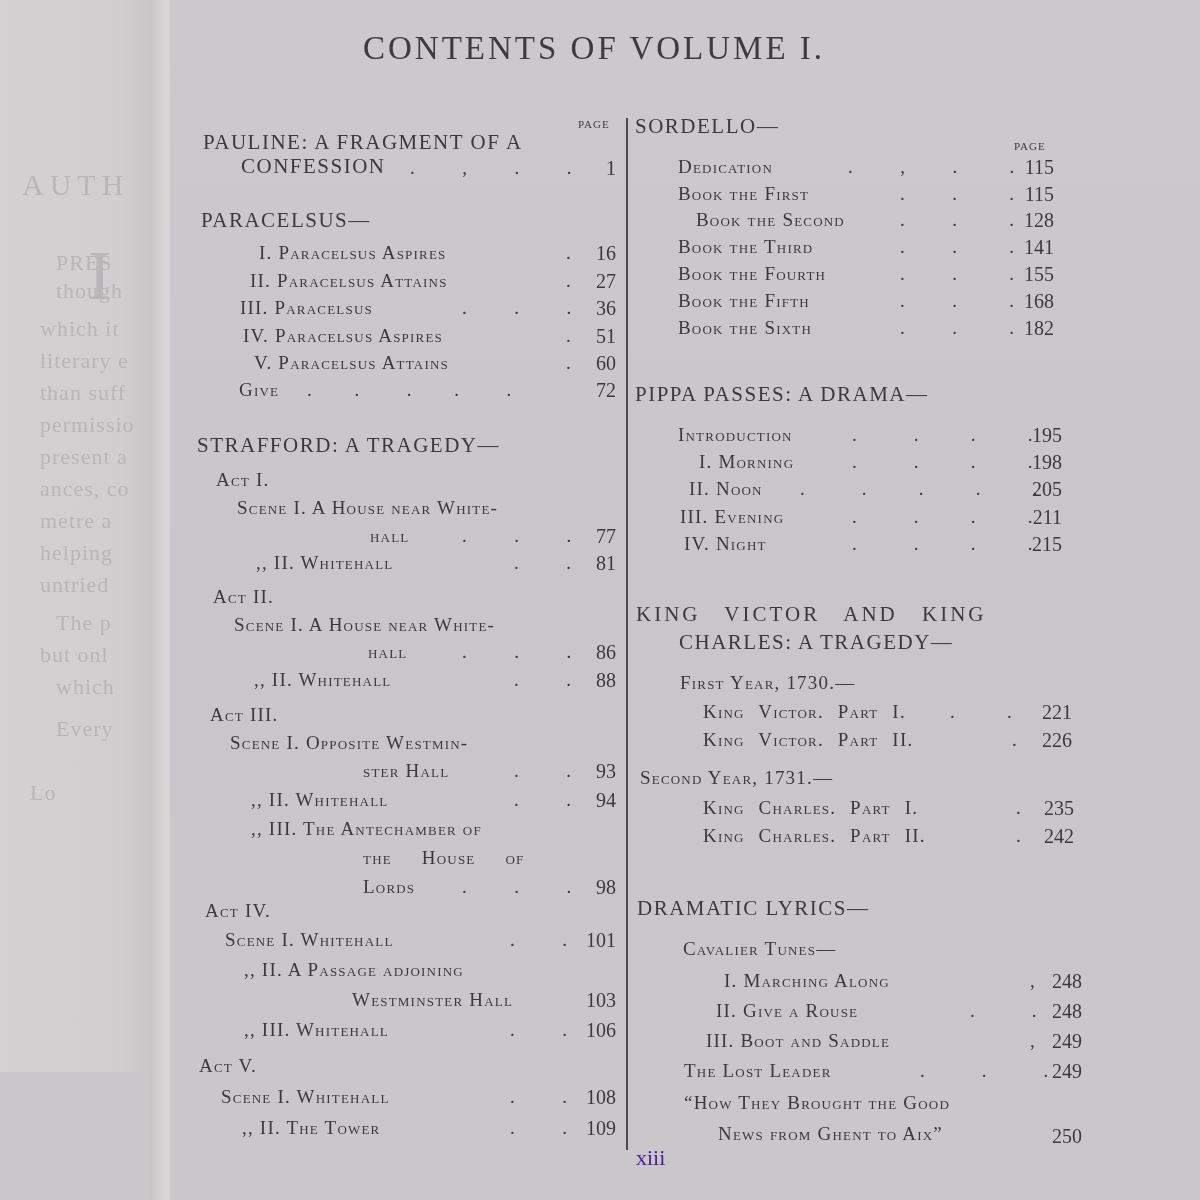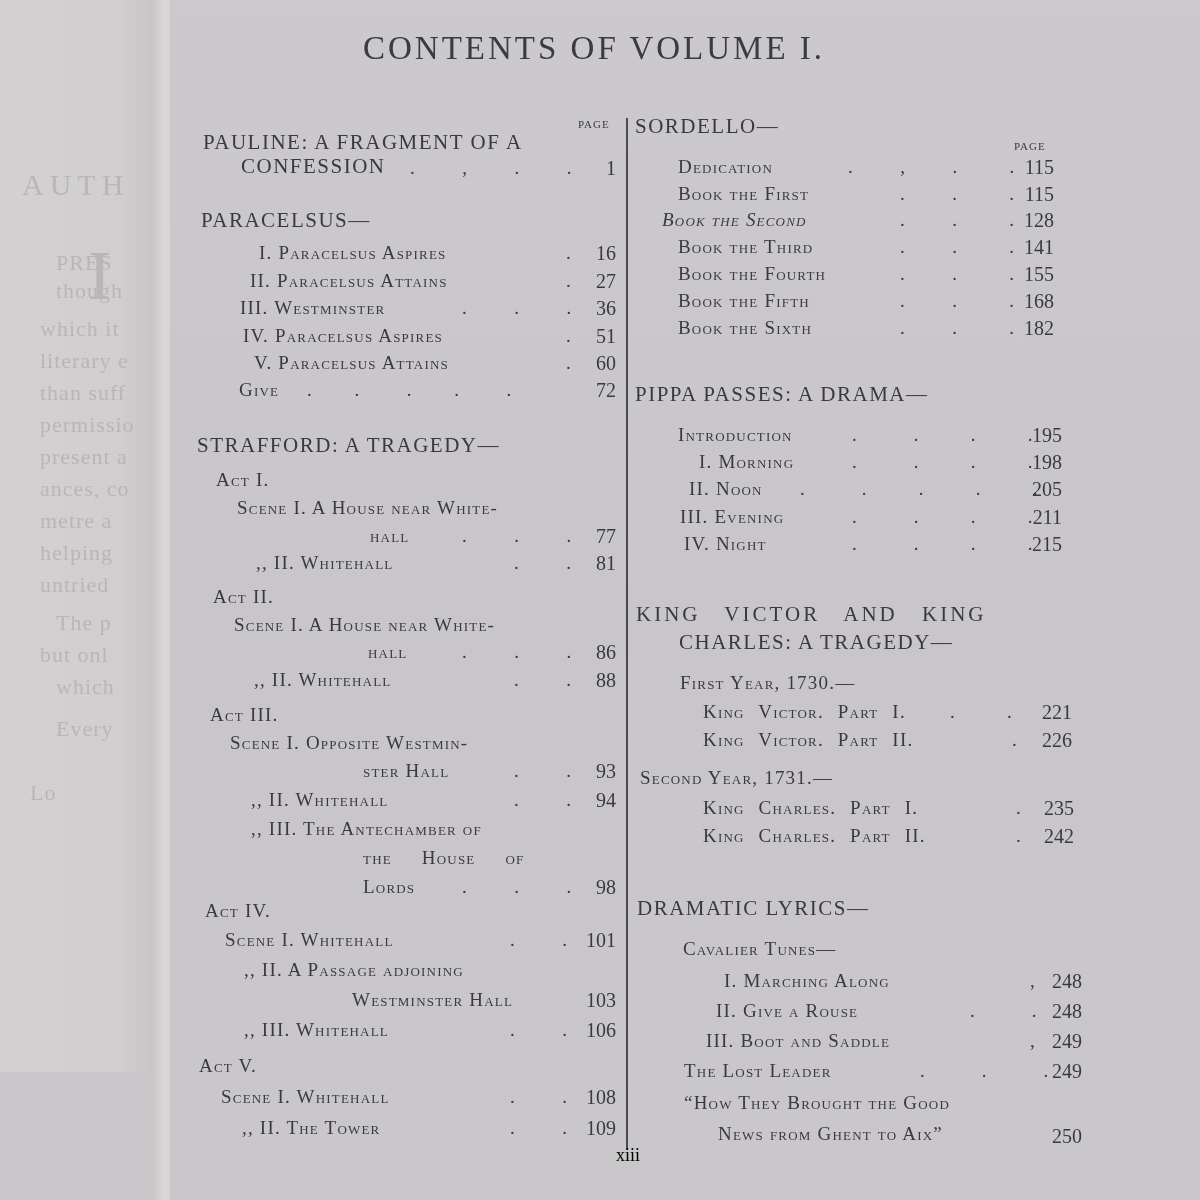--- a/index.html
+++ b/index.html
@@ -28,21 +28,21 @@
   .ghost.big { font-size:30px; letter-spacing:6px; }
   .ghost.dropcap { font-size:70px; }
   .title {
     position:absolute; left:363px; top:30px; font-size:33px; letter-spacing:3px;
     color:#3c3c40; white-space:nowrap;
   }
   .col-rule {
     position:absolute; left:626px; top:118px; width:2px; height:1032px; background:#4a4a4e;
   }
   .folio {
-    position:absolute; left:616px; top:1145px; font-size:18px; color:#000000;
+    position:absolute; left:636px; top:1145px; font-size:22px; color:#4c1d95;
   }
   .page-label {
     position:absolute; font-size:11px; letter-spacing:1px; color:#3c3c40;
   }
   .line {
     position:absolute; white-space:nowrap; font-size:19px; letter-spacing:1.2px;
     font-variant:small-caps; color:#3a3a3d;
   }
   .line.head { font-variant:normal; font-size:21px; letter-spacing:1.5px; }
   .pg {
@@ -90,21 +90,21 @@
   <div class="dots" style="left:410px;top:157px;">.&nbsp;&nbsp;&nbsp;&nbsp;&nbsp;&nbsp;&nbsp;&nbsp;&nbsp;&nbsp;,&nbsp;&nbsp;&nbsp;&nbsp;&nbsp;&nbsp;&nbsp;&nbsp;&nbsp;&nbsp;.&nbsp;&nbsp;&nbsp;&nbsp;&nbsp;&nbsp;&nbsp;&nbsp;&nbsp;&nbsp;.</div>
   <div class="pg" style="right:584px;top:157px;">1</div>
 
   <div class="line head" style="left:201px;top:208px;">PARACELSUS—</div>
   <div class="line" style="left:259px;top:242px;">I. Paracelsus Aspires</div>
   <div class="dots" style="left:566px;top:242px;">.</div>
   <div class="pg" style="right:584px;top:242px;">16</div>
   <div class="line" style="left:250px;top:270px;">II. Paracelsus Attains</div>
   <div class="dots" style="left:566px;top:270px;">.</div>
   <div class="pg" style="right:584px;top:270px;">27</div>
-  <div class="line" style="left:240px;top:297px;">III. Westminster</div>
+  <div class="line" style="left:240px;top:297px;">III. Paracelsus</div>
   <div class="dots" style="left:462px;top:297px;">.&nbsp;&nbsp;&nbsp;&nbsp;&nbsp;&nbsp;&nbsp;&nbsp;&nbsp;&nbsp;.&nbsp;&nbsp;&nbsp;&nbsp;&nbsp;&nbsp;&nbsp;&nbsp;&nbsp;&nbsp;.</div>
   <div class="pg" style="right:584px;top:297px;">36</div>
   <div class="line" style="left:243px;top:325px;">IV. Paracelsus Aspires</div>
   <div class="dots" style="left:566px;top:325px;">.</div>
   <div class="pg" style="right:584px;top:325px;">51</div>
   <div class="line" style="left:254px;top:352px;">V. Paracelsus Attains</div>
   <div class="dots" style="left:566px;top:352px;">.</div>
   <div class="pg" style="right:584px;top:352px;">60</div>
   <div class="line" style="left:239px;top:379px;">Give</div>
   <div class="dots" style="left:307px;top:379px;">.&nbsp;&nbsp;&nbsp;&nbsp;&nbsp;&nbsp;&nbsp;&nbsp;&nbsp;.&nbsp;&nbsp;&nbsp;&nbsp;&nbsp;&nbsp;&nbsp;&nbsp;&nbsp;&nbsp;.&nbsp;&nbsp;&nbsp;&nbsp;&nbsp;&nbsp;&nbsp;&nbsp;&nbsp;.&nbsp;&nbsp;&nbsp;&nbsp;&nbsp;&nbsp;&nbsp;&nbsp;&nbsp;&nbsp;.</div>
@@ -164,21 +164,21 @@
 </div>
 
 <div>
   <div class="line head" style="left:635px;top:114px;">SORDELLO—</div>
   <div class="line" style="left:678px;top:156px;">Dedication</div>
   <div class="dots" style="left:848px;top:156px;">.&nbsp;&nbsp;&nbsp;&nbsp;&nbsp;&nbsp;&nbsp;&nbsp;&nbsp;&nbsp;,&nbsp;&nbsp;&nbsp;&nbsp;&nbsp;&nbsp;&nbsp;&nbsp;&nbsp;&nbsp;.&nbsp;&nbsp;&nbsp;&nbsp;&nbsp;&nbsp;&nbsp;&nbsp;&nbsp;&nbsp;&nbsp;.</div>
   <div class="pg" style="right:146px;top:156px;">115</div>
   <div class="line" style="left:678px;top:183px;">Book the First</div>
   <div class="dots" style="left:900px;top:183px;">.&nbsp;&nbsp;&nbsp;&nbsp;&nbsp;&nbsp;&nbsp;&nbsp;&nbsp;&nbsp;.&nbsp;&nbsp;&nbsp;&nbsp;&nbsp;&nbsp;&nbsp;&nbsp;&nbsp;&nbsp;&nbsp;.</div>
   <div class="pg" style="right:146px;top:183px;">115</div>
-  <div class="line" style="left:662px;top:209px;font-style:italic;">Book the Second</div>
+  <div class="line" style="left:696px;top:209px;">Book the Second</div>
   <div class="dots" style="left:900px;top:209px;">.&nbsp;&nbsp;&nbsp;&nbsp;&nbsp;&nbsp;&nbsp;&nbsp;&nbsp;&nbsp;.&nbsp;&nbsp;&nbsp;&nbsp;&nbsp;&nbsp;&nbsp;&nbsp;&nbsp;&nbsp;&nbsp;.</div>
   <div class="pg" style="right:146px;top:209px;">128</div>
   <div class="line" style="left:678px;top:236px;">Book the Third</div>
   <div class="dots" style="left:900px;top:236px;">.&nbsp;&nbsp;&nbsp;&nbsp;&nbsp;&nbsp;&nbsp;&nbsp;&nbsp;&nbsp;.&nbsp;&nbsp;&nbsp;&nbsp;&nbsp;&nbsp;&nbsp;&nbsp;&nbsp;&nbsp;&nbsp;.</div>
   <div class="pg" style="right:146px;top:236px;">141</div>
   <div class="line" style="left:678px;top:263px;">Book the Fourth</div>
   <div class="dots" style="left:900px;top:263px;">.&nbsp;&nbsp;&nbsp;&nbsp;&nbsp;&nbsp;&nbsp;&nbsp;&nbsp;&nbsp;.&nbsp;&nbsp;&nbsp;&nbsp;&nbsp;&nbsp;&nbsp;&nbsp;&nbsp;&nbsp;&nbsp;.</div>
   <div class="pg" style="right:146px;top:263px;">155</div>
   <div class="line" style="left:678px;top:290px;">Book the Fifth</div>
   <div class="dots" style="left:900px;top:290px;">.&nbsp;&nbsp;&nbsp;&nbsp;&nbsp;&nbsp;&nbsp;&nbsp;&nbsp;&nbsp;.&nbsp;&nbsp;&nbsp;&nbsp;&nbsp;&nbsp;&nbsp;&nbsp;&nbsp;&nbsp;&nbsp;.</div>

